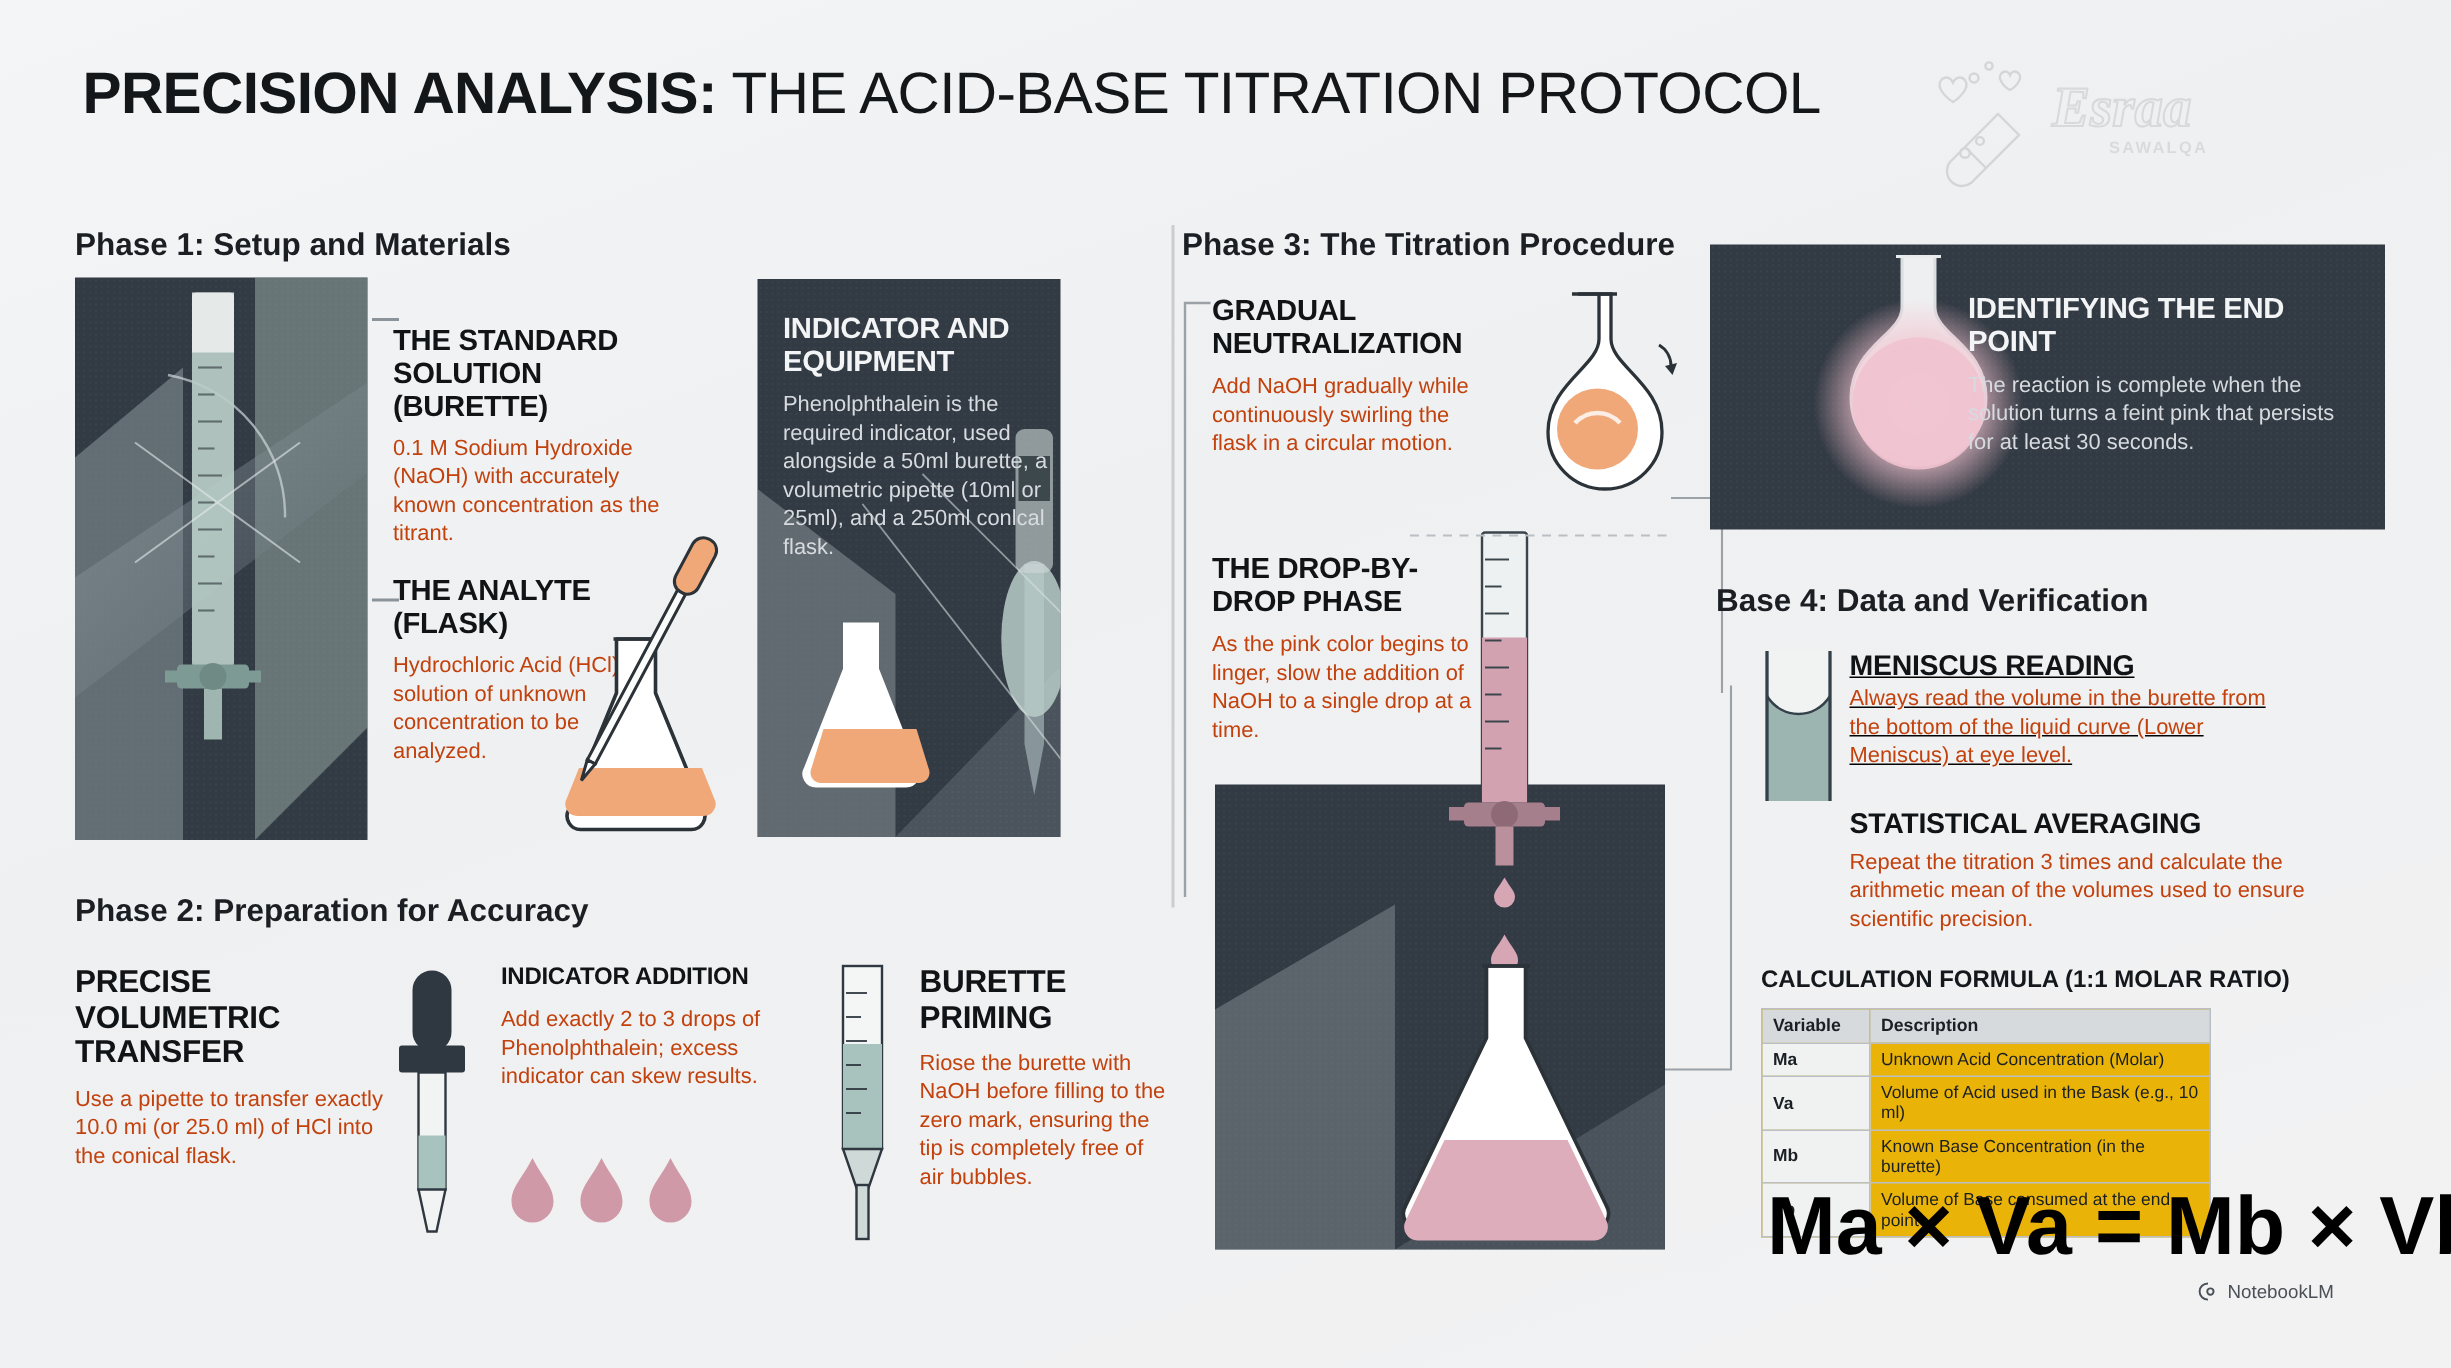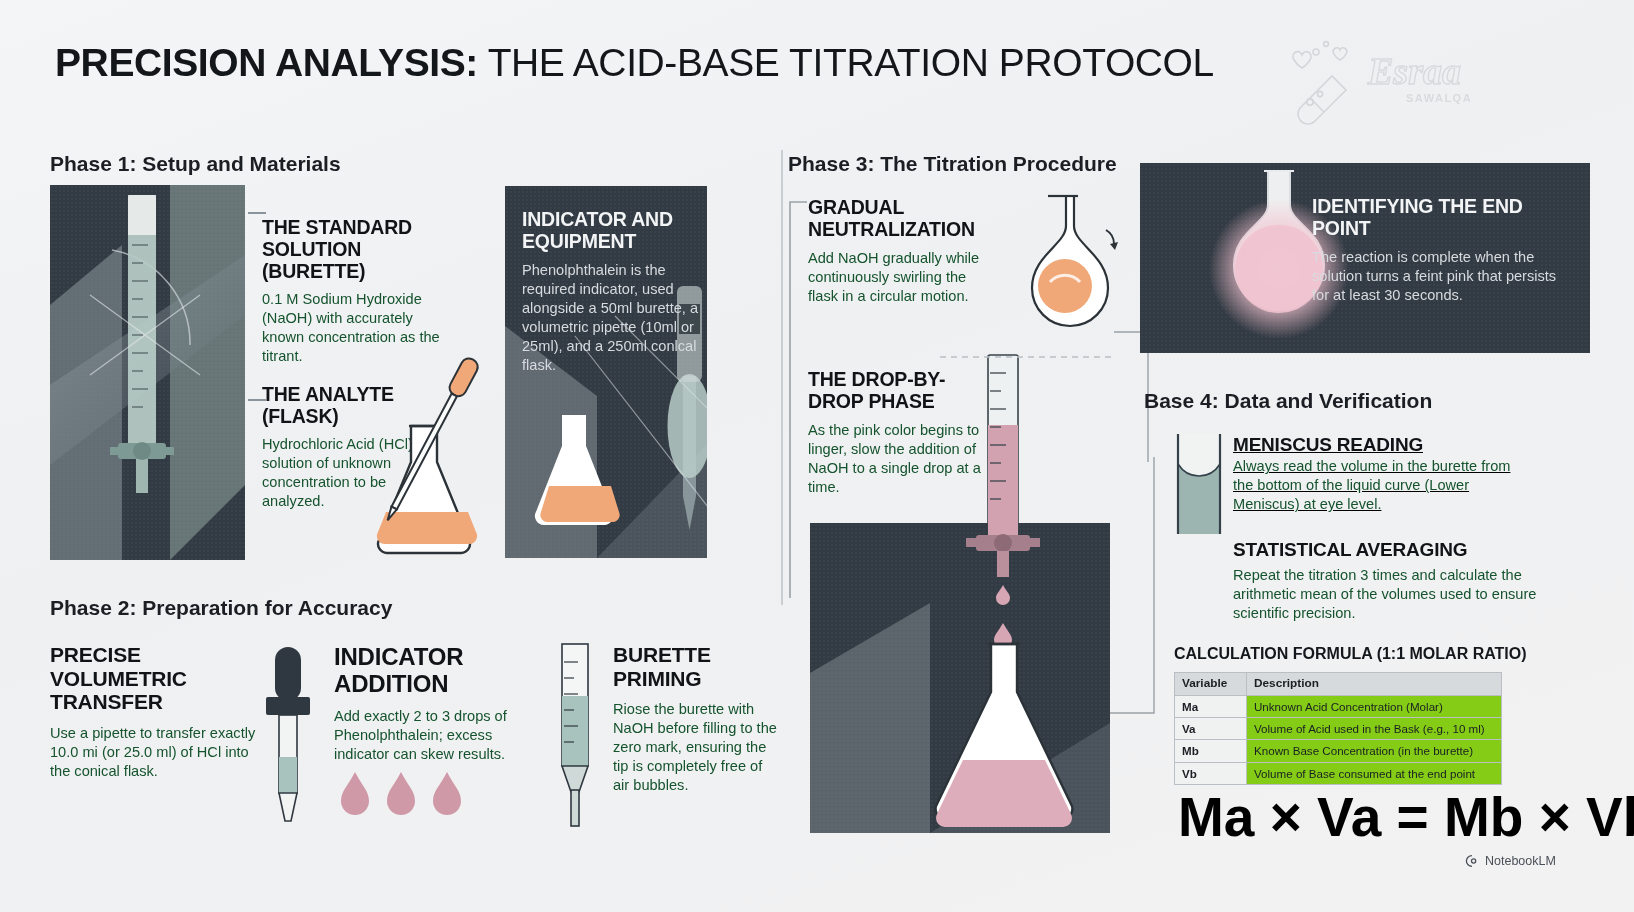--- a/index.html
+++ b/index.html
@@ -21,21 +21,21 @@
   }
   .main-title .thin { font-weight: 400; }
   .phase-head {
     font-size: 21px; font-weight: 700; color: #1b1f24; white-space: nowrap;
   }
   .card-title {
     font-size: 19.5px; font-weight: 800; letter-spacing: -0.2px;
     line-height: 1.13; color: #111417;
   }
   .card-body {
-    font-size: 14.6px; line-height: 1.30; color: #14532d; font-weight: 400;
+    font-size: 14.6px; line-height: 1.30; color: #c2410c; font-weight: 400;
   }
   .dark .card-title { color: #f2f4f5; }
   .dark .card-body  { color: #d6dادe; }
   .dark .card-body  { color: #d7dbdf; }
 
   
   .panel-dark {
     background: #323a43;
     background-image: radial-gradient(rgba(255,255,255,0.035) 1px, transparent 1px);
     background-size: 4px 4px;
@@ -43,23 +43,23 @@
   }
 
   
   .lead { background: #8c949b; position: absolute; }
 
   
   .calc-head {
     font-size: 16px; font-weight: 700; color: #14181c; white-space: nowrap;
   }
   table.vars {
-    border-collapse: collapse; width: 328px;
+    border-collapse: collapse; width: 300px;
     font-size: 11.6px; color: #1a1f24;
-    background: #84cc16;
+    background: #eab308;
   }
   table.vars th, table.vars td {
     border: 1px solid #b9bfc4; padding: 4px 7px; text-align: left;
     line-height: 1.15;
   }
   table.vars thead th { background: #d7dadc; font-weight: 700; font-size: 11.8px; }
   table.vars td.var { font-weight: 700; width: 72px; background: #f0f1f1; }
   .formula {
     font-size: 55px; font-weight: 800; color: #000000; letter-spacing: 0px;
     white-space: nowrap;
@@ -207,21 +207,21 @@
     <svg width="60" height="180" viewBox="0 0 60 180">
       <rect x="17" y="2" width="26" height="54" rx="13" fill="#2f3840"></rect>
       <rect x="8" y="52" width="44" height="18" rx="2" fill="#2f3840"></rect>
       <rect x="21" y="70" width="18" height="78" fill="#f2f4f4" stroke="#2f3840" stroke-width="1.6"></rect>
       <rect x="21" y="112" width="18" height="36" fill="#a8c2bd"></rect>
       <polygon points="21,148 39,148 33,176 27,176" fill="#f2f4f4" stroke="#2f3840" stroke-width="1.6"></polygon>
     </svg>
   </div>
 
   <div class="abs" style="left:334px; top:643px; width:200px;">
-    <div class="card-title" style="font-size:24px;">INDICATOR ADDITION</div>
+    <div class="card-title" style="font-size:16px;">INDICATOR ADDITION</div>
     <div class="card-body" style="margin-top:10px;">Add exactly 2 to 3 drops of Phenolphthalein; excess indicator can skew results.</div>
   </div>
 
   <div class="abs" style="left:333px; top:768px; width:150px; height:58px;">
     <svg width="150" height="58" viewBox="0 0 150 58">
       <path d="M22 4c7 14 14 19 14 29a14 14 0 0 1-28 0c0-10 7-15 14-29z" fill="#cf99a8"></path>
       <path d="M68 4c7 14 14 19 14 29a14 14 0 0 1-28 0c0-10 7-15 14-29z" fill="#cf99a8"></path>
       <path d="M114 4c7 14 14 19 14 29a14 14 0 0 1-28 0c0-10 7-15 14-29z" fill="#cf99a8"></path>
     </svg>
   </div>

